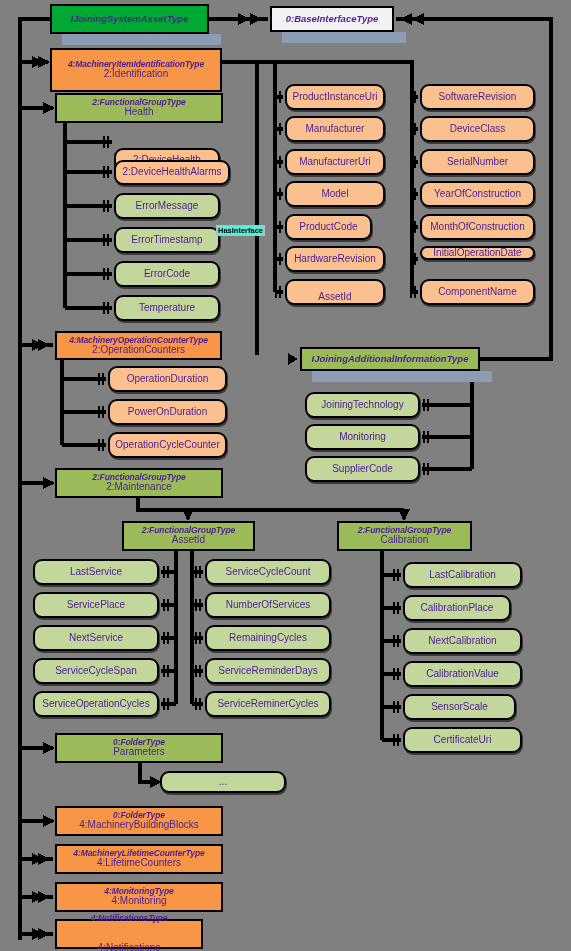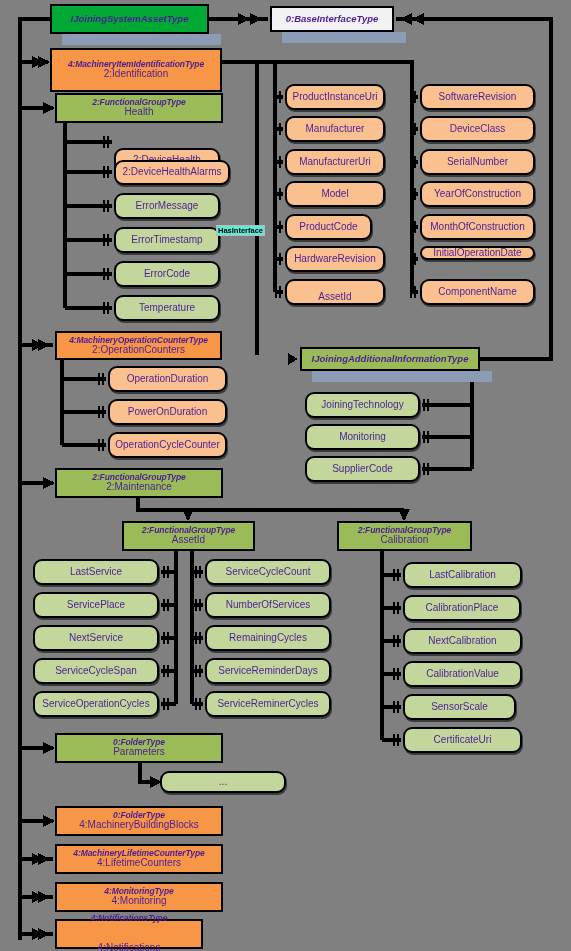--- a/index.html
+++ b/index.html
@@ -382,21 +382,21 @@
       <div class="node cap c-lgreen" style="left: 205px; top: 691px; width: 126px; height: 26px;">
         <span class="solo">ServiceReminerCycles</span>
       </div>
       <div class="node rect c-olive" style="left: 337px; top: 521px; width: 135px; height: 30px;">
         <span class="t1">2:FunctionalGroupType</span>
         <span class="t2">Calibration</span>
       </div>
       <div class="node cap c-lgreen" style="left: 403px; top: 562px; width: 119px; height: 26px;">
         <span class="solo">LastCalibration</span>
       </div>
-      <div class="node cap c-lgreen" style="left: 403px; top: 595px; width: 118px; height: 26px;">
+      <div class="node cap c-lgreen" style="left: 403px; top: 595px; width: 108px; height: 26px;">
         <span class="solo">CalibrationPlace</span>
       </div>
       <div class="node cap c-lgreen" style="left: 403px; top: 628px; width: 119px; height: 26px;">
         <span class="solo">NextCalibration</span>
       </div>
       <div class="node cap c-lgreen" style="left: 403px; top: 661px; width: 119px; height: 26px;">
         <span class="solo">CalibrationValue</span>
       </div>
       <div class="node cap c-lgreen" style="left: 403px; top: 694px; width: 113px; height: 26px;">
         <span class="solo">SensorScale</span>

